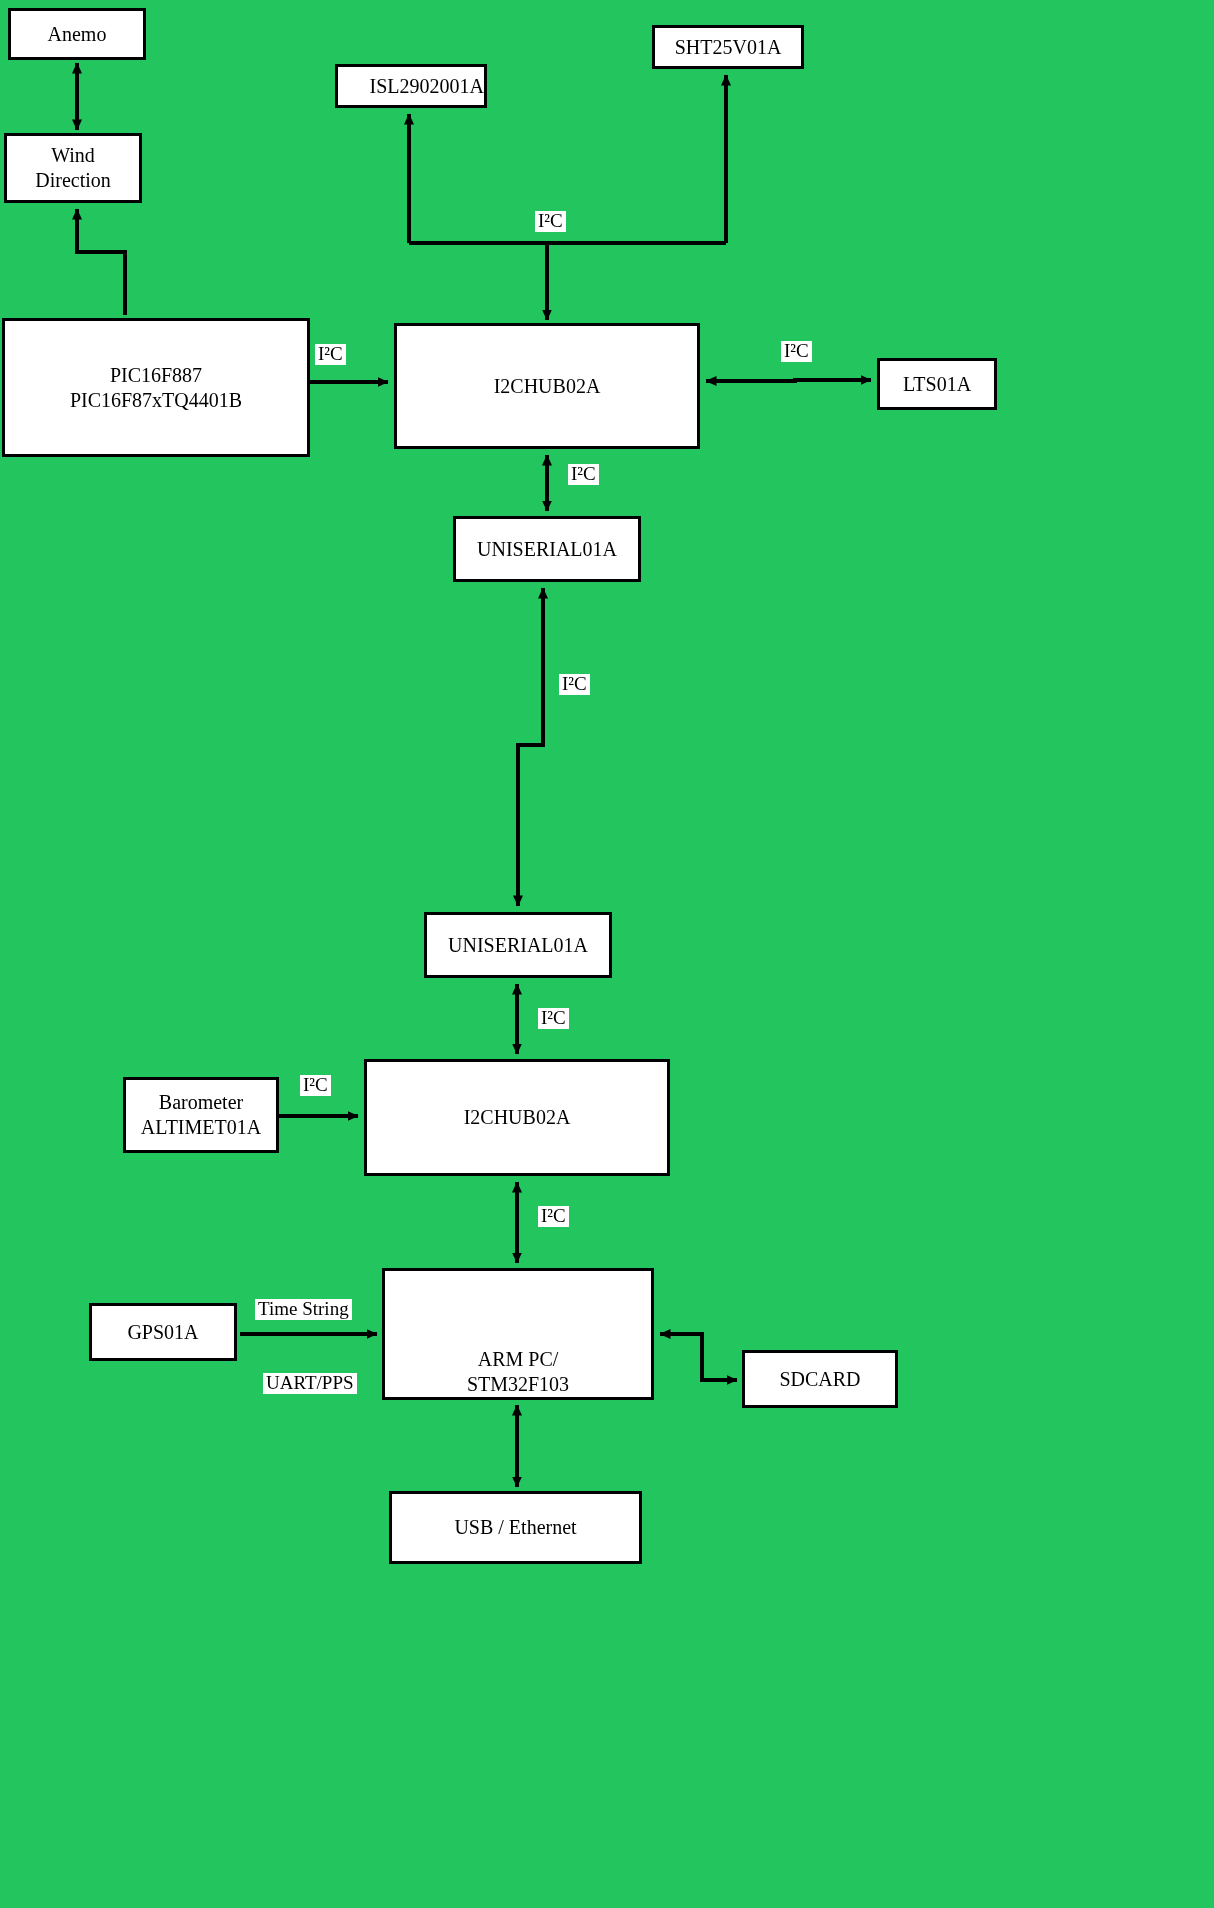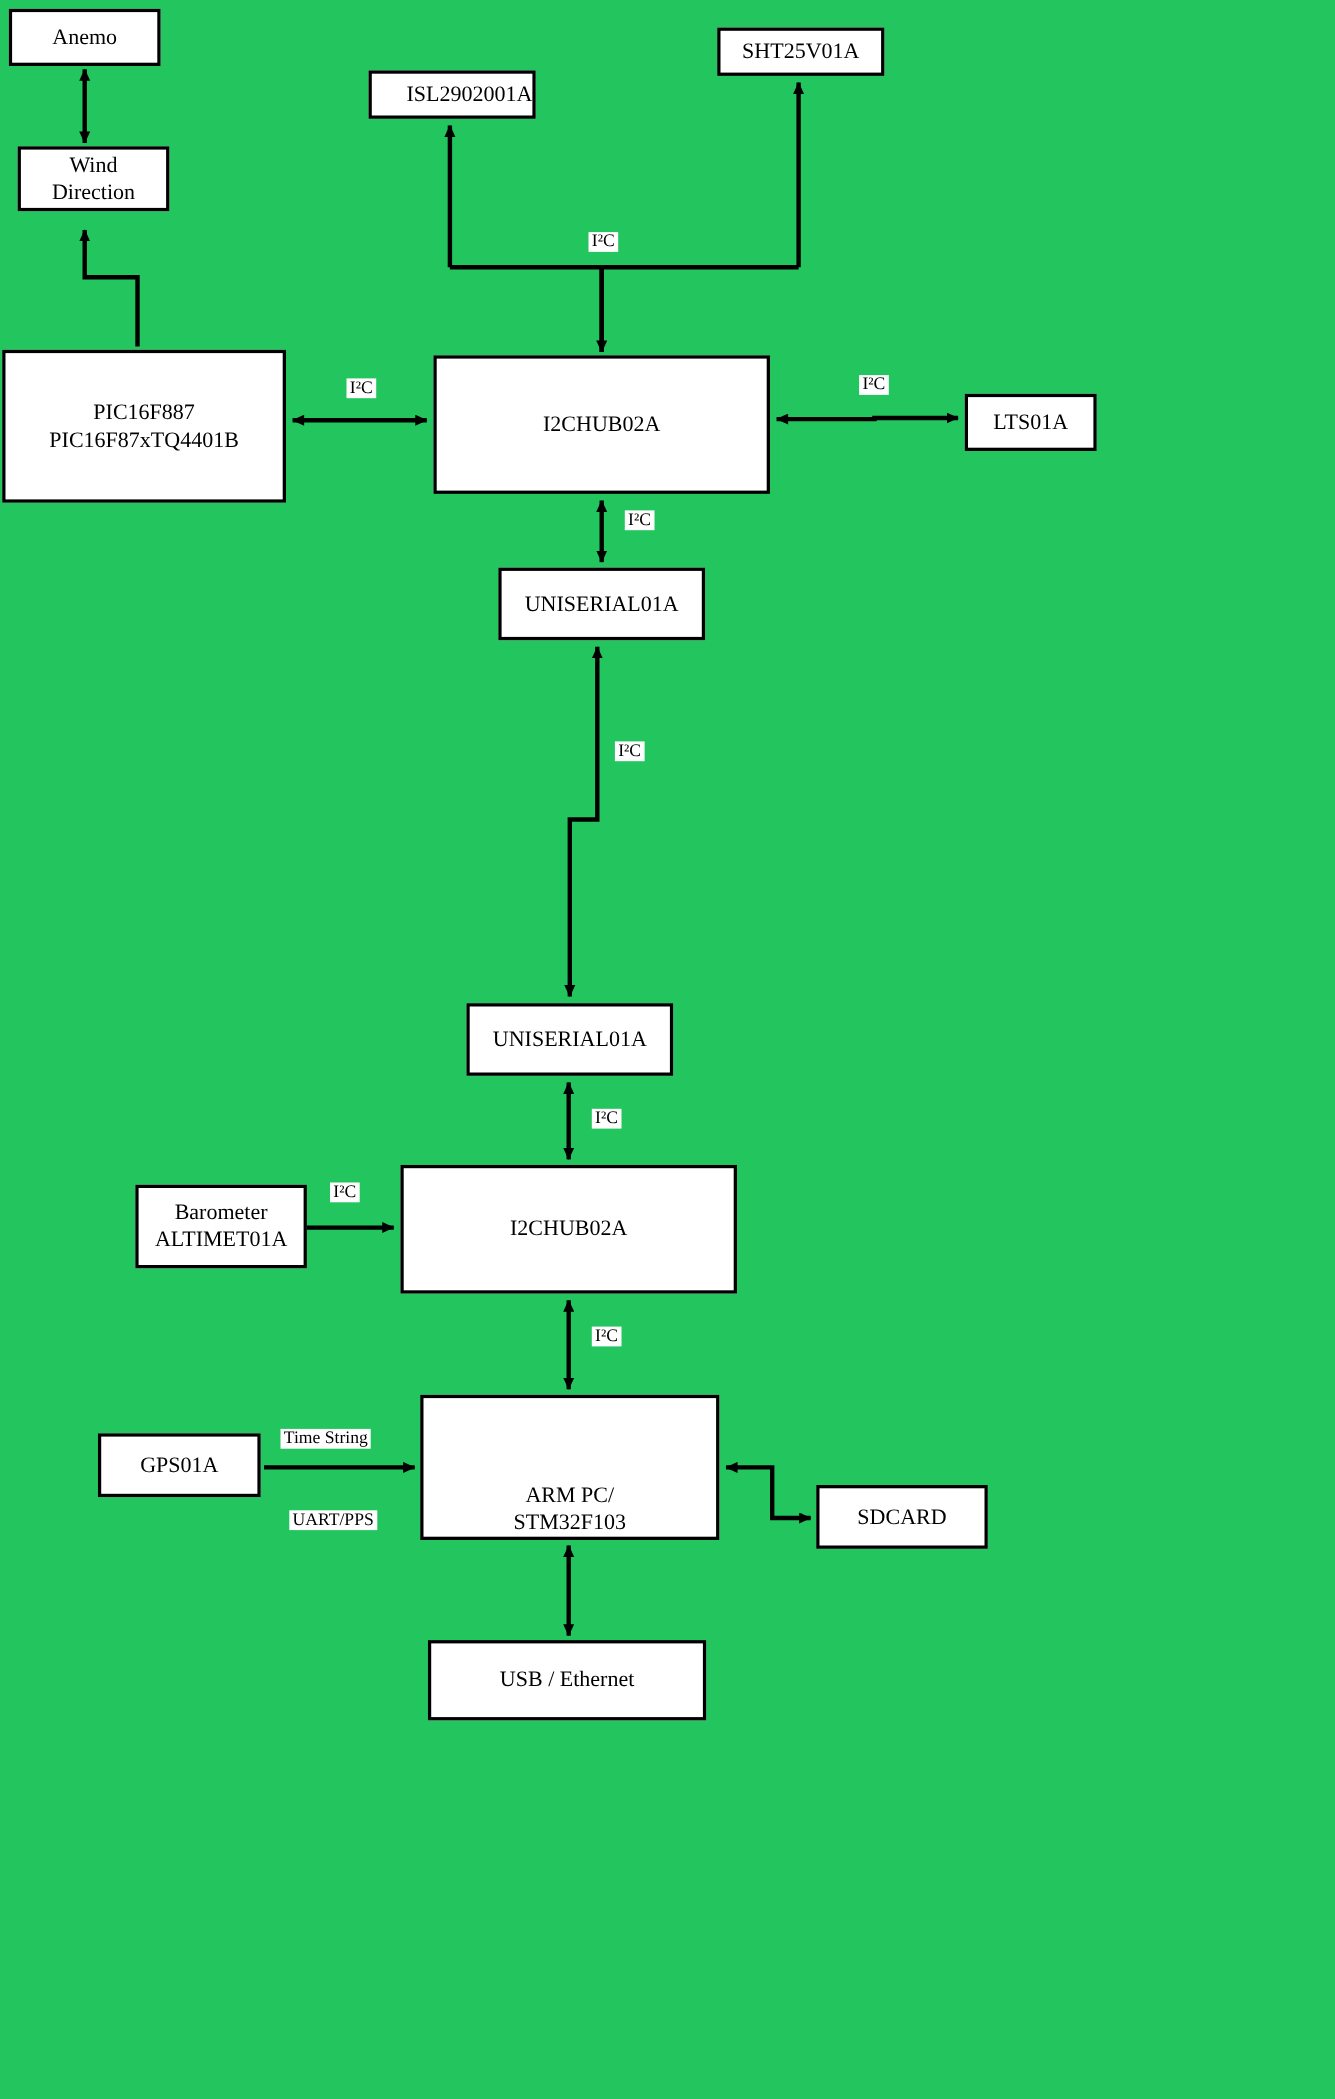--- a/index.html
+++ b/index.html
@@ -34,21 +34,21 @@
     text-align: center;
     color: #000000;
     font-size: 20px;
     line-height: 1.25;
     white-space: pre-line;
     z-index: 3;
   }
   .edge-label {
     position: absolute;
     color: #000000;
-    font-size: 16px;
+    font-size: 19px;
     background: #ffffff;
     padding: 0 3px;
     white-space: nowrap;
     z-index: 4;
     line-height: 1.1;
   }
 </style>
 </head>
 <body>
 
@@ -96,26 +96,26 @@
 
       <line x1="517" y1="1405" x2="517" y2="1487" marker-start="url(#arrowStart)" marker-end="url(#arrowEnd)"></line>
 
     </g>
   </svg>
 
   <div class="node" style="left:8px; top:8px; width:138px; height:52px;">
     <span>Anemo</span>
   </div>
 
-  <div class="node" style="left:16px; top:133px; width:138px; height:59px;">
+  <div class="node" style="left:4px; top:133px; width:138px; height:70px;">
     <span>Wind
 Direction</span>
   </div>
 
-  <div class="node" style="left:2px; top:318px; width:258px; height:139px;">
+  <div class="node" style="left:2px; top:318px; width:308px; height:139px;">
     <span>PIC16F887
 PIC16F87xTQ4401B</span>
   </div>
 
   <div class="node" style="left:335px; top:64px; width:152px; height:44px;justify-content:flex-end;">
     <span>ISL2902001A</span>
   </div>
 
   <div class="node" style="left:652px; top:25px; width:152px; height:44px;text-align:right;">
     <span>SHT25V01A</span>

